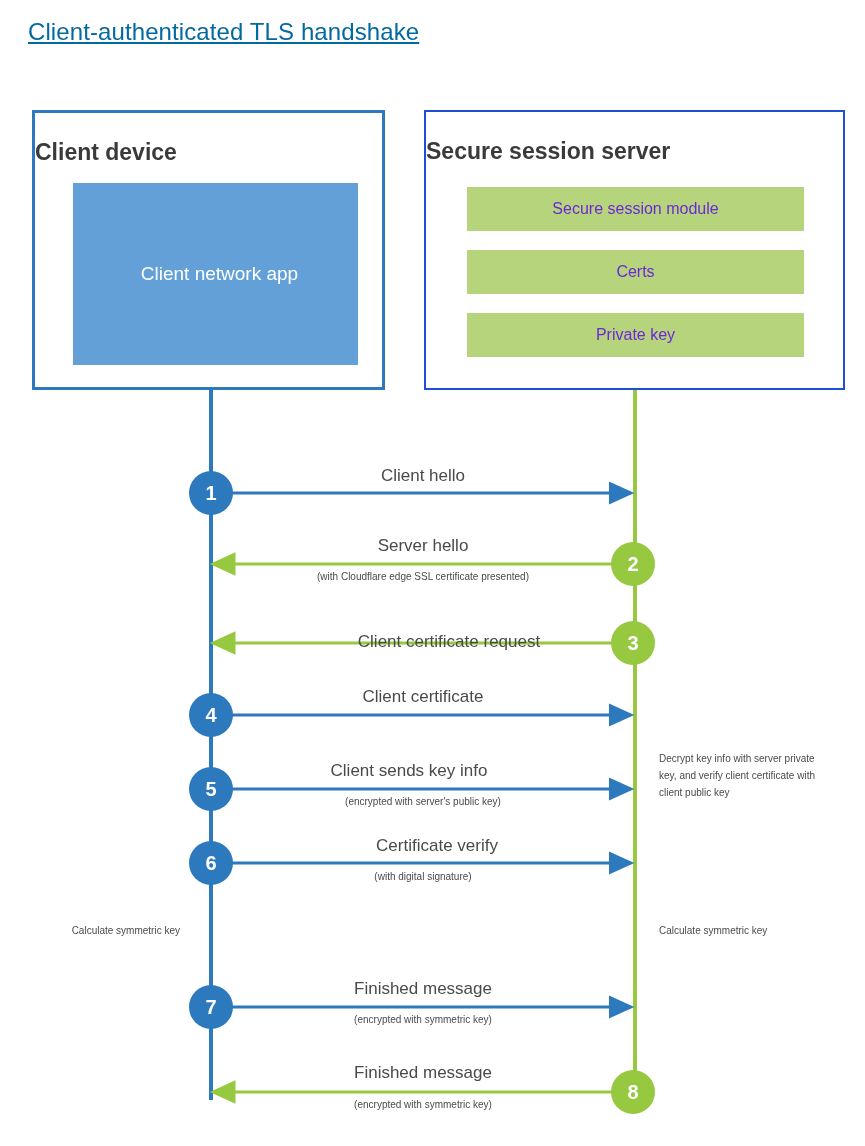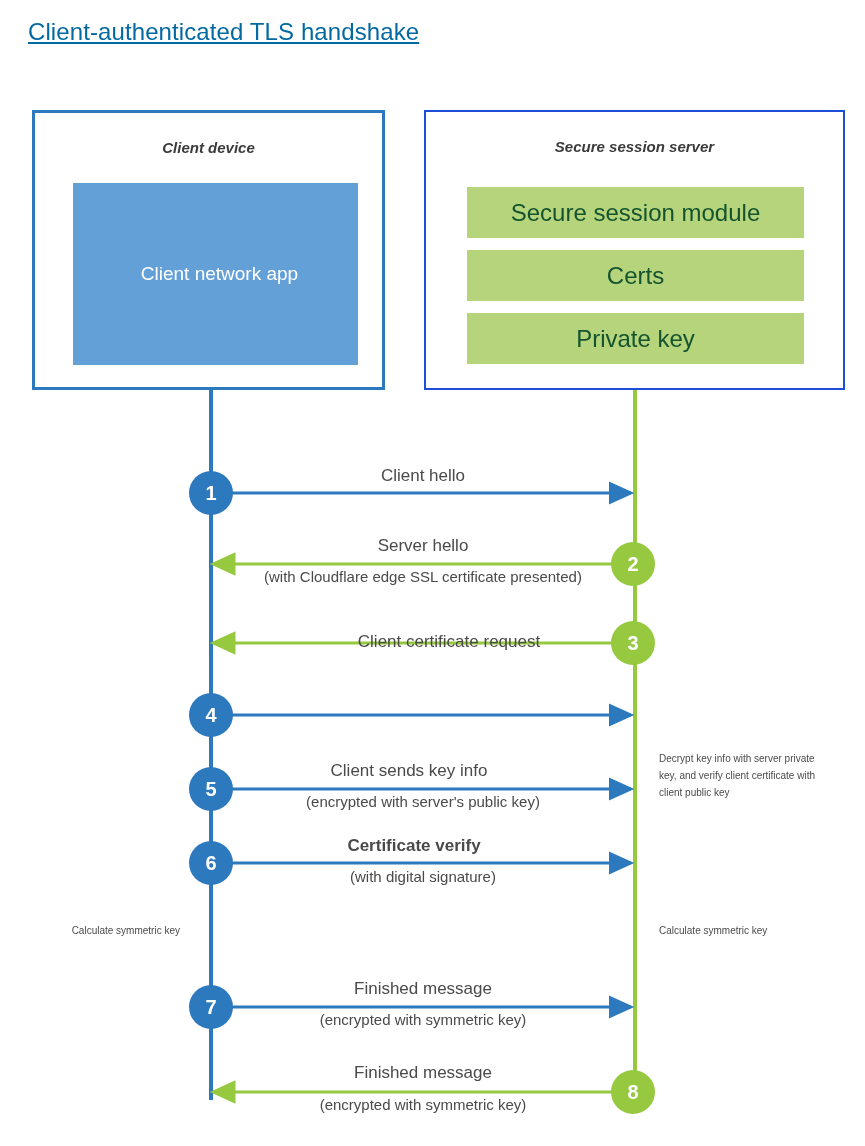--- a/index.html
+++ b/index.html
@@ -20,36 +20,36 @@
     letter-spacing:.1px;white-space:nowrap;text-decoration:underline;
   }
 
   
   .panel{position:absolute;background:#ffffff;box-sizing:border-box;}
   .panel.client{left:32px;top:110px;width:353px;height:280px;border:3px solid #2d79bd;}
   .panel.server{left:424px;top:110px;width:421px;height:280px;border:2px solid #1d4ed8;}
 
   .panel-title{
     position:absolute;left:0;right:0;top:26px;
-    text-align:center;font-size:15px;font-weight:bold;color:#3a3a3a;font-style:italic;
+    text-align:left;font-size:23px;font-weight:bold;color:#3a3a3a;
   }
 
   .client-app{
     position:absolute;left:38px;top:70px;width:277px;height:182px;
     background:#64a0d8;
     display:flex;align-items:center;justify-content:center;
     text-align:center;
     color:#ffffff;font-size:19px;line-height:26px;font-weight:400;padding-left:8px;
   }
 
   .server-bar{
-    position:absolute;left:41px;width:337px;height:51px;
+    position:absolute;left:41px;width:337px;height:44px;
     background:#b5d47c;
     display:flex;align-items:center;justify-content:center;
-    color:#14532d;font-size:24px;font-weight:400;
+    color:#6d28d9;font-size:16px;font-weight:400;
   }
   .server-bar.b0{top:75px;}
   .server-bar.b1{top:138px;}
   .server-bar.b2{top:201px;}
 
   
   .lifeline{position:absolute;width:4px;}
   .lifeline.client{left:209px;top:390px;height:710px;background:#2d79bd;}
   .lifeline.server{left:633px;top:390px;height:690px;background:#96c93f;}
 
@@ -64,21 +64,21 @@
   }
   .step.blue{background:#2d79bd;}
   .step.green{background:#96c93f;}
 
   
   .alabel{
     position:absolute;text-align:center;white-space:nowrap;
     color:#4a4a4a;
   }
   .alabel .main{font-size:17px;line-height:20px;}
-  .alabel .sub{font-size:15px;line-height:18px;}
+  .alabel .sub{font-size:10px;line-height:18px;}
 
   
   .note{
     position:absolute;font-size:10px;line-height:17px;color:#4a4a4a;
   }
   .note.right{text-align:left;}
   .note.leftnote{text-align:right;}
 </style>
 </head>
 <body>
@@ -146,29 +146,32 @@
     <div class="main">Server hello</div>
   </div>
   <div class="alabel" style="left:213px;top:568px;width:420px;">
     <div class="sub">(with Cloudflare edge SSL certificate presented)</div>
   </div>
 
   <div class="alabel" style="left:213px;top:632px;width:420px;padding-left:26px;">
     <div class="main">Client certificate request</div>
   </div>
 
+  <div class="alabel" style="left:213px;top:687px;width:420px;">
+    <div class="main">Client certificate</div>
+  </div>
 
   <div class="alabel" style="left:199px;top:761px;width:420px;">
     <div class="main">Client sends key info</div>
   </div>
   <div class="alabel" style="left:213px;top:793px;width:420px;">
     <div class="sub">(encrypted with server's public key)</div>
   </div>
 
-  <div class="alabel" style="left:204px;top:836px;width:420px;font-weight:bold;">
+  <div class="alabel" style="left:227px;top:836px;width:420px;">
     <div class="main">Certificate verify</div>
   </div>
   <div class="alabel" style="left:213px;top:868px;width:420px;">
     <div class="sub">(with digital signature)</div>
   </div>
 
   <div class="alabel" style="left:213px;top:979px;width:420px;">
     <div class="main">Finished message</div>
   </div>
   <div class="alabel" style="left:213px;top:1011px;width:420px;">

